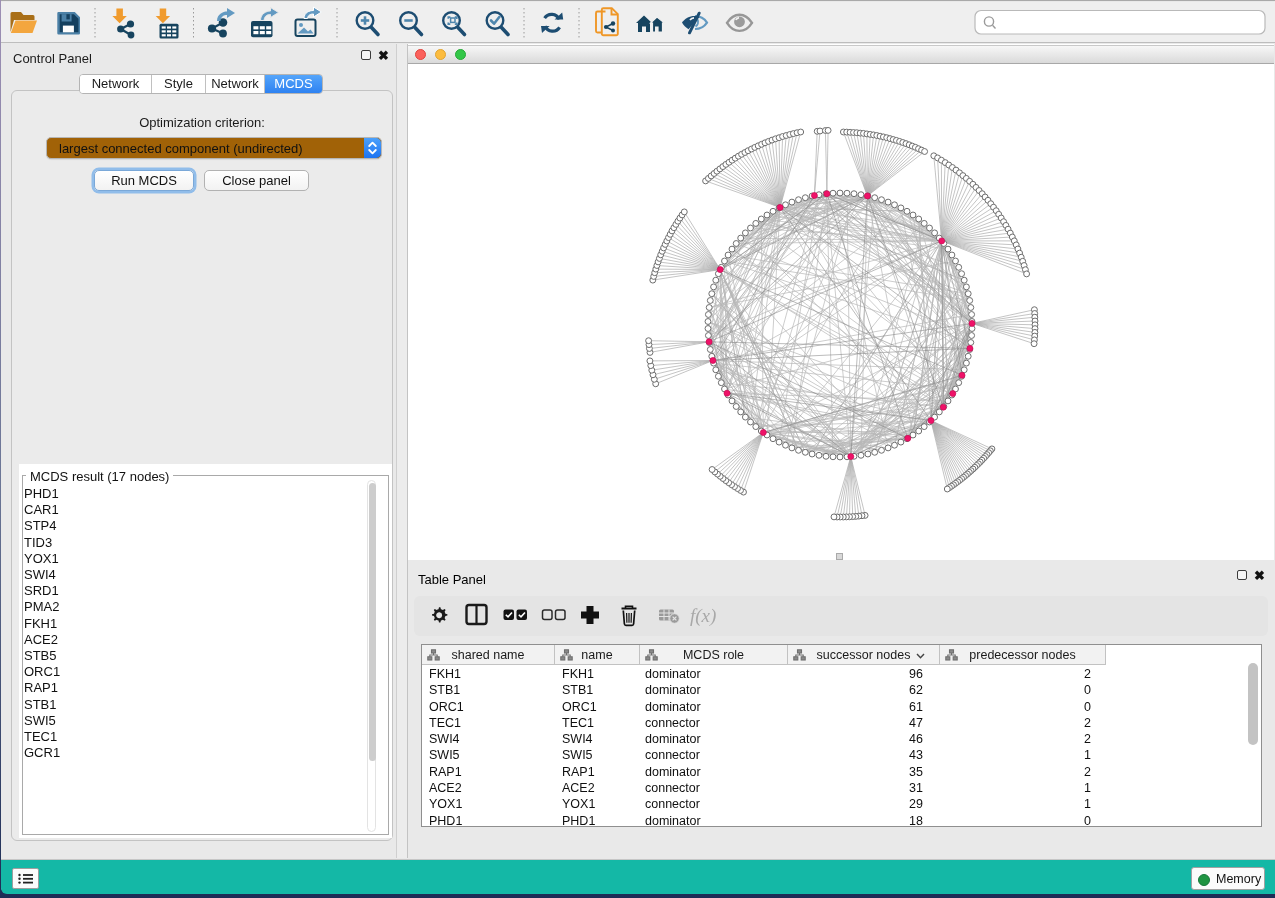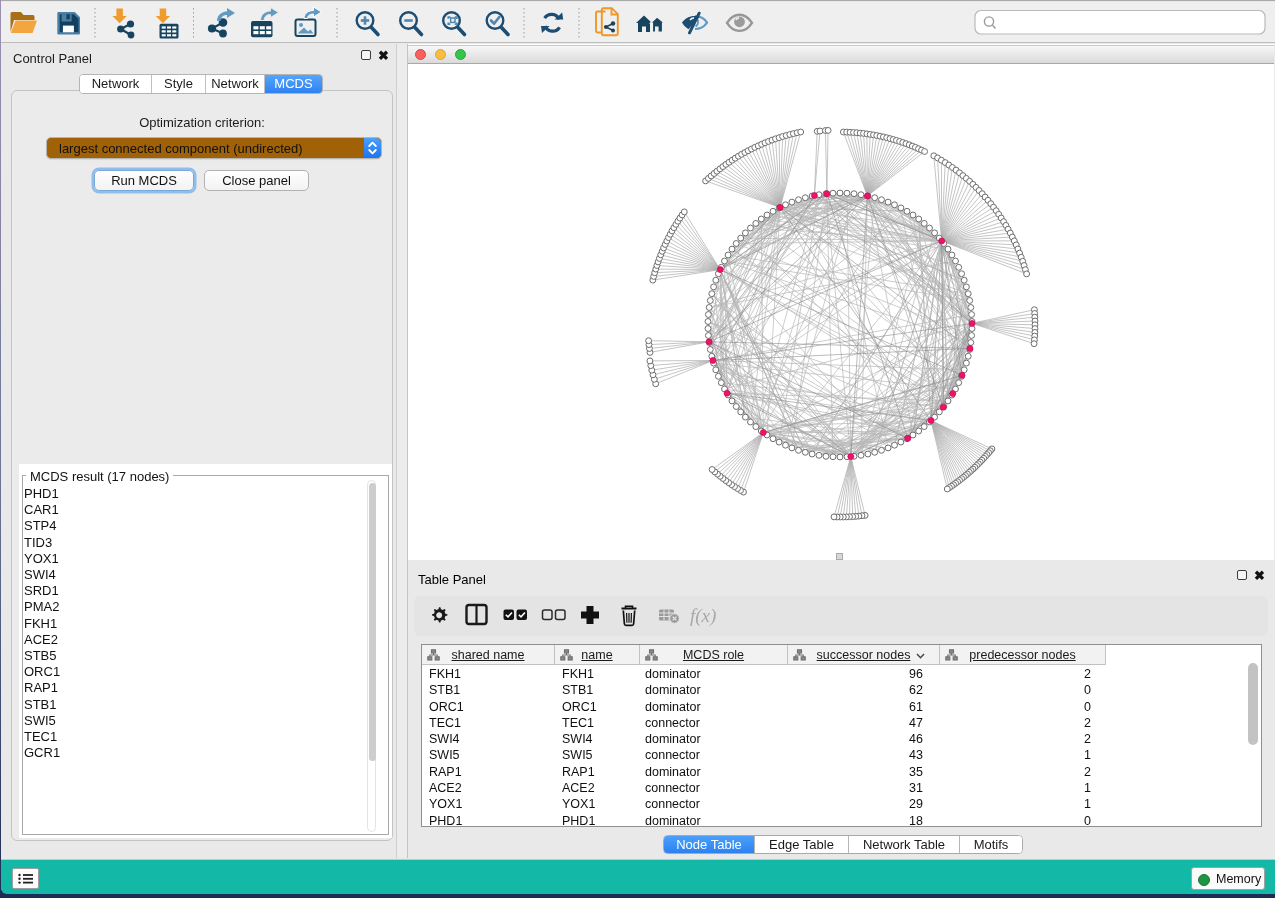--- a/index.html
+++ b/index.html
@@ -46,21 +46,21 @@
 #nettitle .name { position:absolute; left:140px; right:0; top:3px; text-align:center; font-size:13px; font-weight:bold; color:#1a1a1a; }
 .tl { position:absolute; top:2.5px; width:11px; height:11px; border-radius:50%; }
 #netcanvas { position:absolute; left:0; top:21px; width:866px; height:495px; background:#fff; overflow:hidden; }
 
 
 #tpanel { position:absolute; left:407px; top:559px; width:866px; height:298px; background:#e9e9e9; }
 #tpanel-title span.t { position:absolute; left:10px; top:12px; font-size:13px; color:#000000; }
 #ttoolbar { position:absolute; left:6px; top:36px; width:854px; height:40px; background:#e4e4e4; border-radius:6px; }
 #ttable { position:absolute; left:13px; top:84px; width:841px; height:183px; background:#fff; border:1px solid #8f8f8f; }
 #thead { position:absolute; left:0; top:0; width:683px; height:20px; background:#f2f2f2; border-bottom:1px solid #c2c2c2; }
-#thead .hc { position:absolute; top:0; height:20px; border-right:1px solid #c2c2c2; font-size:12.5px; color:#1a1a1a; text-align:center; line-height:20px;text-decoration:underline; }
+#thead .hc { position:absolute; top:0; height:20px; border-right:1px solid #c2c2c2; font-size:12.5px; color:#1a1a1a; text-align:center; line-height:20px; }
 .rowtxt { position:absolute; font-size:12.5px; color:#101010; line-height:16.3px; white-space:pre; }
 #tscroll { position:absolute; right:2px; top:4px; width:11px; height:175px; }
 #tthumb { position:absolute; left:0; top:14px; width:10px; height:82px; background:#c3c3c3; border-radius:5px; }
 #btabs { position:absolute; left:255px; top:275px; height:19px; display:flex; border:1px solid #a9a9a9; border-radius:4.5px; overflow:hidden; background:#fff; }
 #btabs .tab { font-size:13px; color:#1a1a1a; text-align:center; line-height:17px; border-right:1px solid #b5b5b5; background:#fff; }
 #btabs .tab:last-child { border-right:none; }
 #btabs .tab.sel { background:linear-gradient(180deg,#4aa0fa,#2d81f0); color:#fff; }
 
 
 #statusbar { position:absolute; left:0; top:858px; width:1274px; height:35px; background:#14b8a6; border-top:1px solid #c6c6c6; border-radius:0 0 0 6px; }
@@ -1300,26 +1300,20 @@
           <div class="rowtxt" style="left:7px;top:21px;">FKH1<br>STB1<br>ORC1<br>TEC1<br>SWI4<br>SWI5<br>RAP1<br>ACE2<br>YOX1<br>PHD1</div>
 <div class="rowtxt" style="left:140px;top:21px;">FKH1<br>STB1<br>ORC1<br>TEC1<br>SWI4<br>SWI5<br>RAP1<br>ACE2<br>YOX1<br>PHD1</div>
 <div class="rowtxt" style="left:223px;top:21px;">dominator<br>dominator<br>dominator<br>connector<br>dominator<br>connector<br>dominator<br>connector<br>connector<br>dominator</div>
 <div class="rowtxt" style="left:441px;top:21px;width:60px;text-align:right;">96<br>62<br>61<br>47<br>46<br>43<br>35<br>31<br>29<br>18</div>
 <div class="rowtxt" style="left:609px;top:21px;width:60px;text-align:right;">2<br>0<br>0<br>2<br>2<br>1<br>2<br>1<br>1<br>0</div>
         </div>
       <div id="tscroll">
           <div id="tthumb"></div>
         </div>
     </div>
-    <div id="btabs">
-      <div class="tab sel" style="width:91px;">Node Table</div>
-      <div class="tab" style="width:94px;">Edge Table</div>
-      <div class="tab" style="width:111px;">Network Table</div>
-      <div class="tab" style="width:62px;">Motifs</div>
-    </div>
   </div>
 
   <div id="hsplit-dot" style="position:absolute; left:835px; top:552px; width:7px; height:7px; background:#d8d8d8; border:1px solid #aaa;"></div>
   <div id="statusbar">
     <div id="listbtn"><svg width="25" height="19" viewBox="0 0 25 19">
           <g stroke="#222" stroke-width="1.8">
             <line x1="10" y1="6" x2="20" y2="6"></line>
             <line x1="10" y1="9.8" x2="20" y2="9.8"></line>
             <line x1="10" y1="13.6" x2="20" y2="13.6"></line>
           </g>

